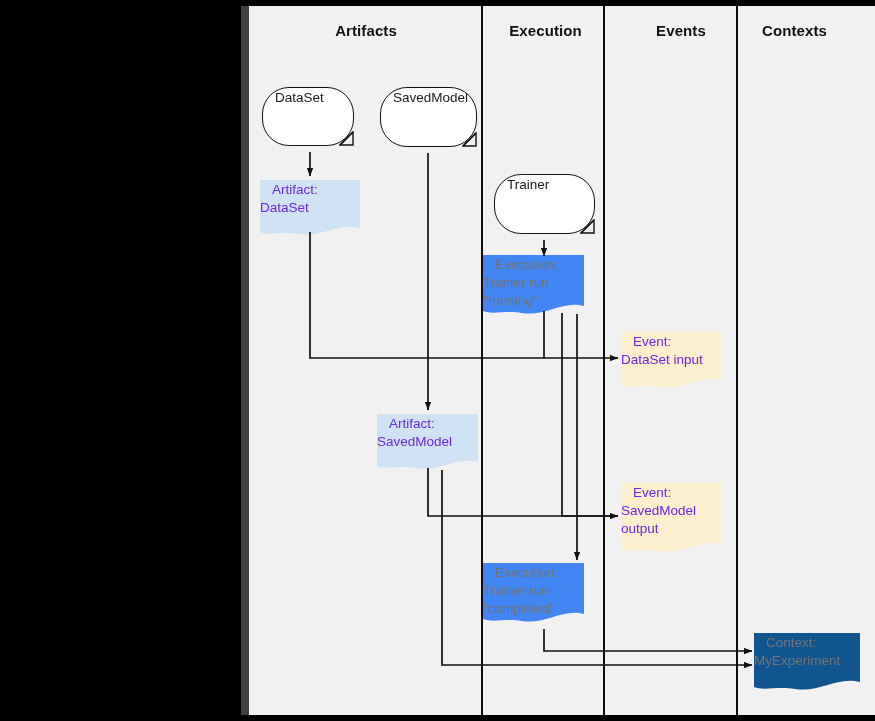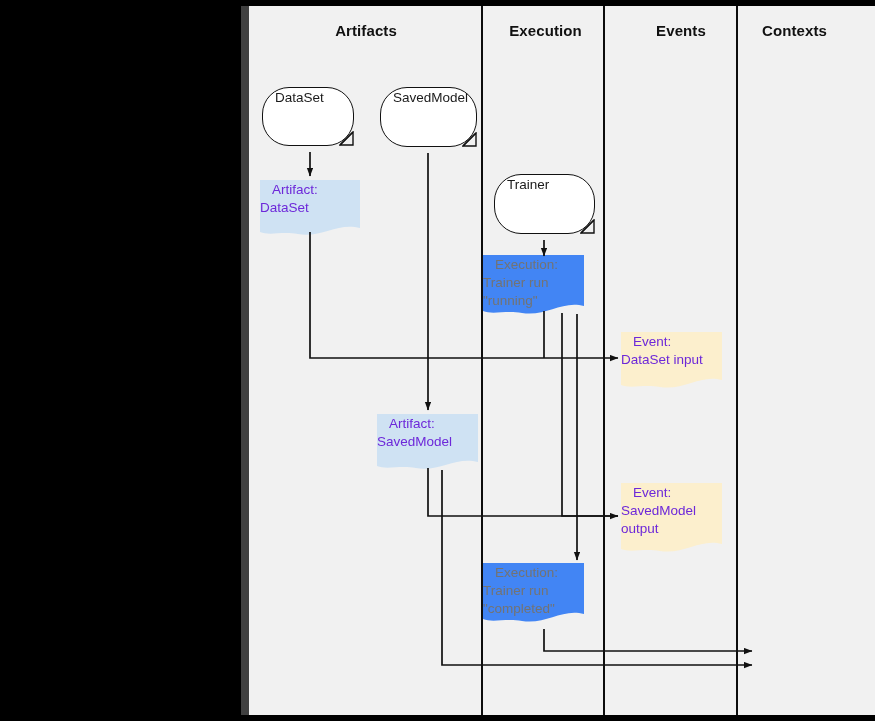--- a/index.html
+++ b/index.html
@@ -190,15 +190,22 @@
 
     <div class="node doc light" style="left:372px; top:477px; width:101px; height:72px;">
       <svg width="101" height="72" viewBox="0 0 101 72" preserveAspectRatio="none">
         <path d="M0,0 H101 V61 C79,55 63,72 39,68 C23,65 10,70 0,66 Z" fill="#FCEFCD"></path>
       </svg>
       <span class="txt">Event:
 SavedModel
 output</span>
     </div>
 
+    <div class="node doc dark" style="left:505px; top:627px; width:106px; height:60px;">
+      <svg width="106" height="60" viewBox="0 0 106 60" preserveAspectRatio="none">
+        <path d="M0,0 H106 V49 C83,43 66,60 41,56 C24,53 10,58 0,54 Z" fill="#10558E"></path>
+      </svg>
+      <span class="txt">Context:
+MyExperiment</span>
+    </div>
 
   </div>
 </div>
 
 </body></html>

